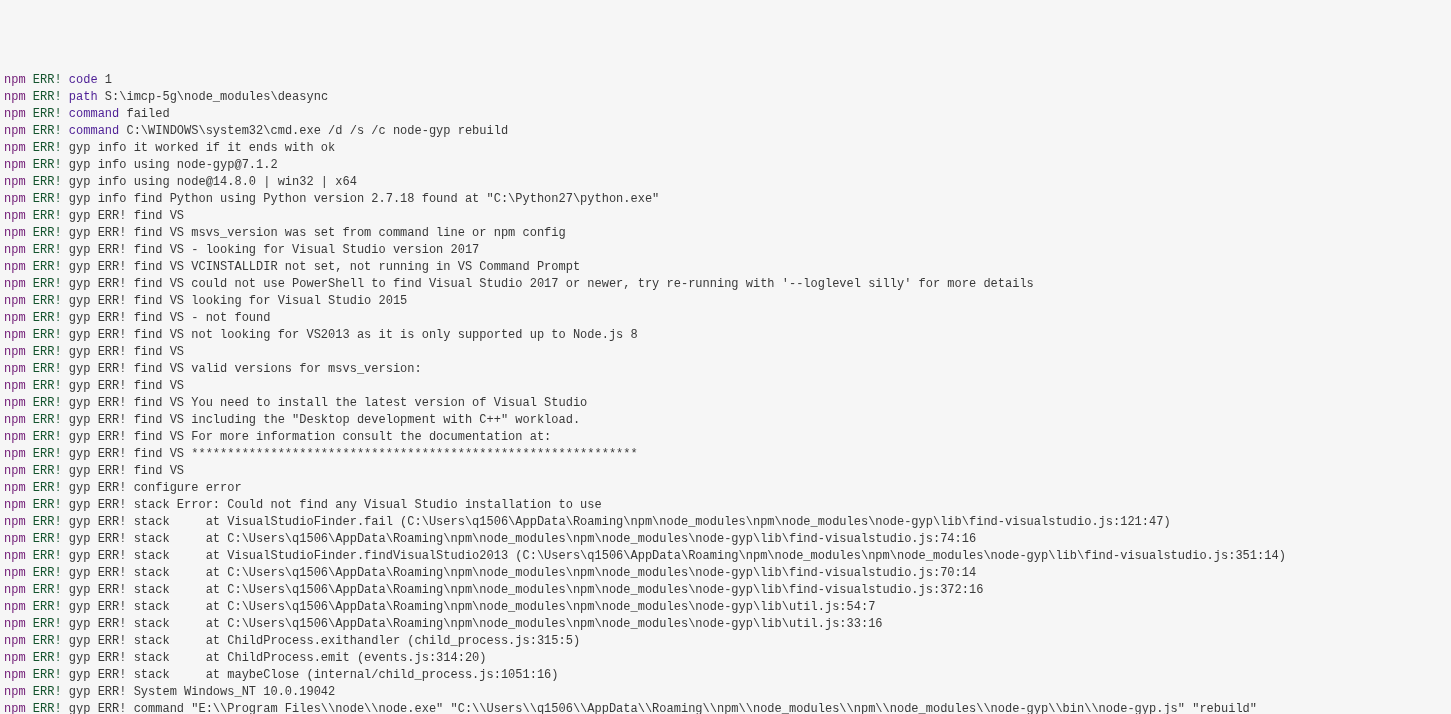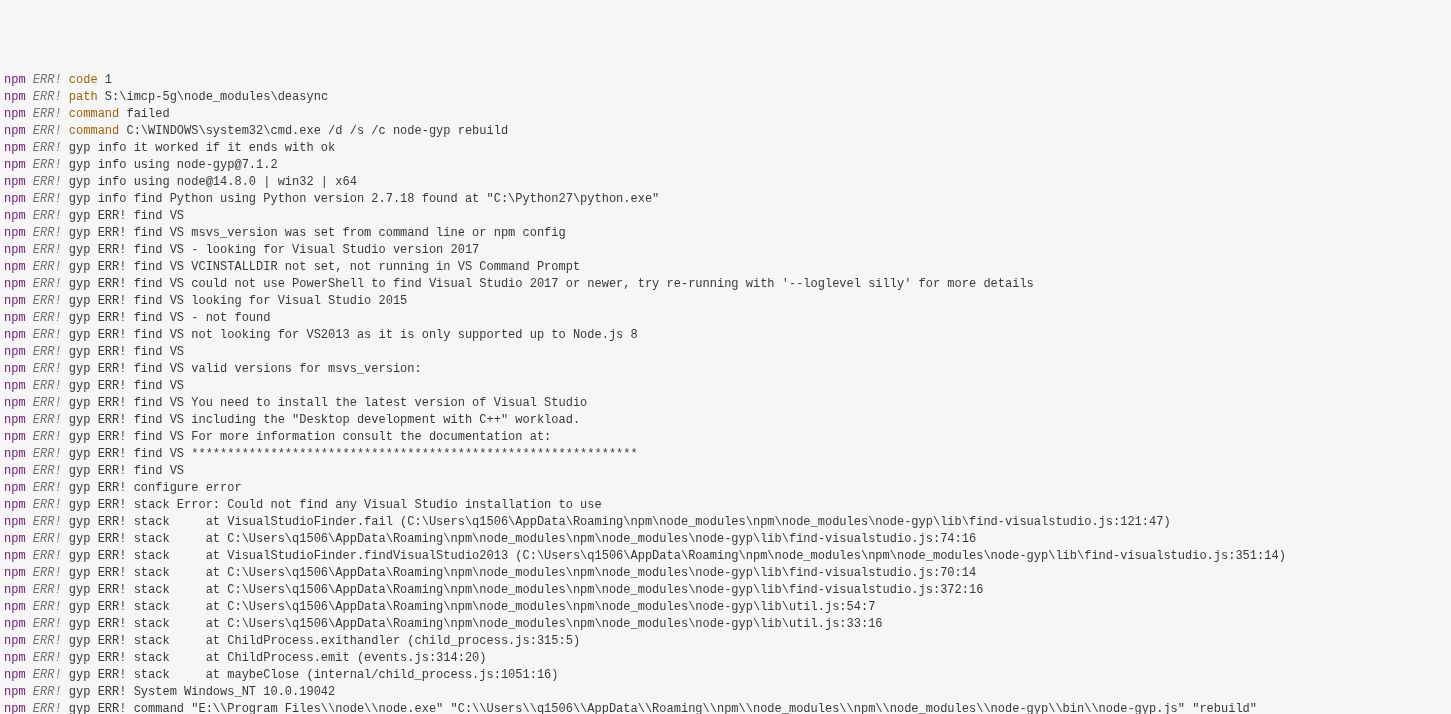--- a/index.html
+++ b/index.html
@@ -13,25 +13,24 @@
       white-space: pre;
       overflow-x: auto;
     }
     .line {
       white-space: pre;
     }
     .src {
       color: #701a75;
     }
     .err {
-      color: #737373;
-      font-style: italic;
+      color: #14532d;
     }
     .key {
-      color: #a16207;
+      color: #4c1d95;
     }
     .txt {
       color: #393939;
     }
   </style>
 </head>
 <body>
 
 
 

